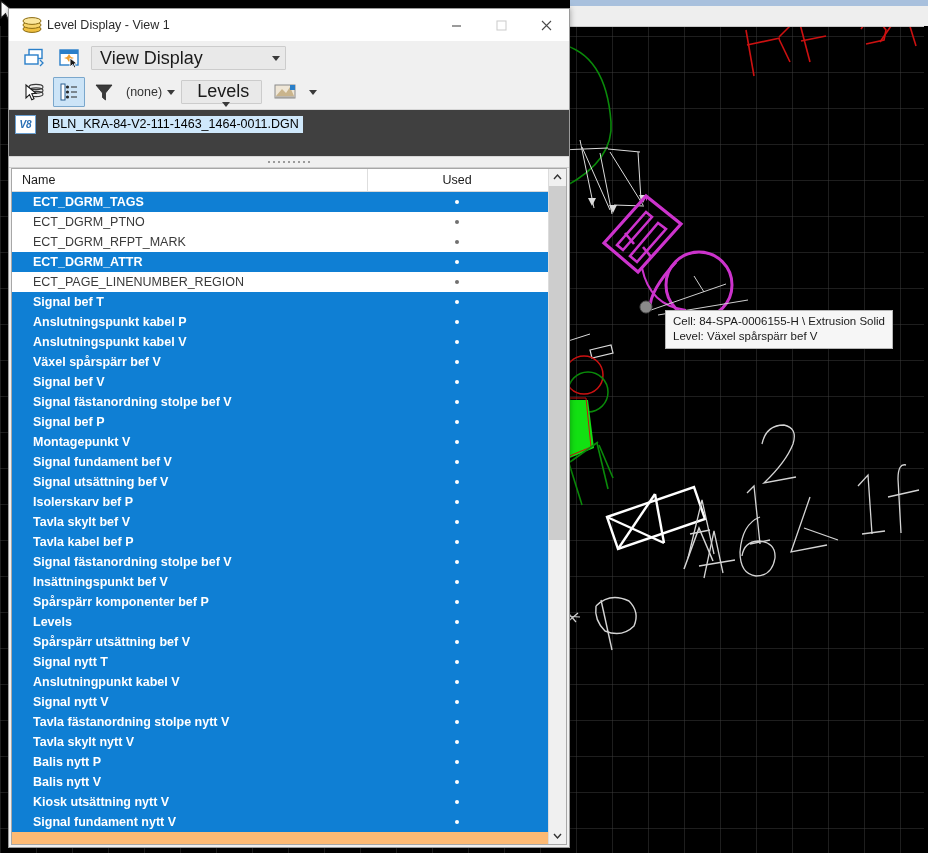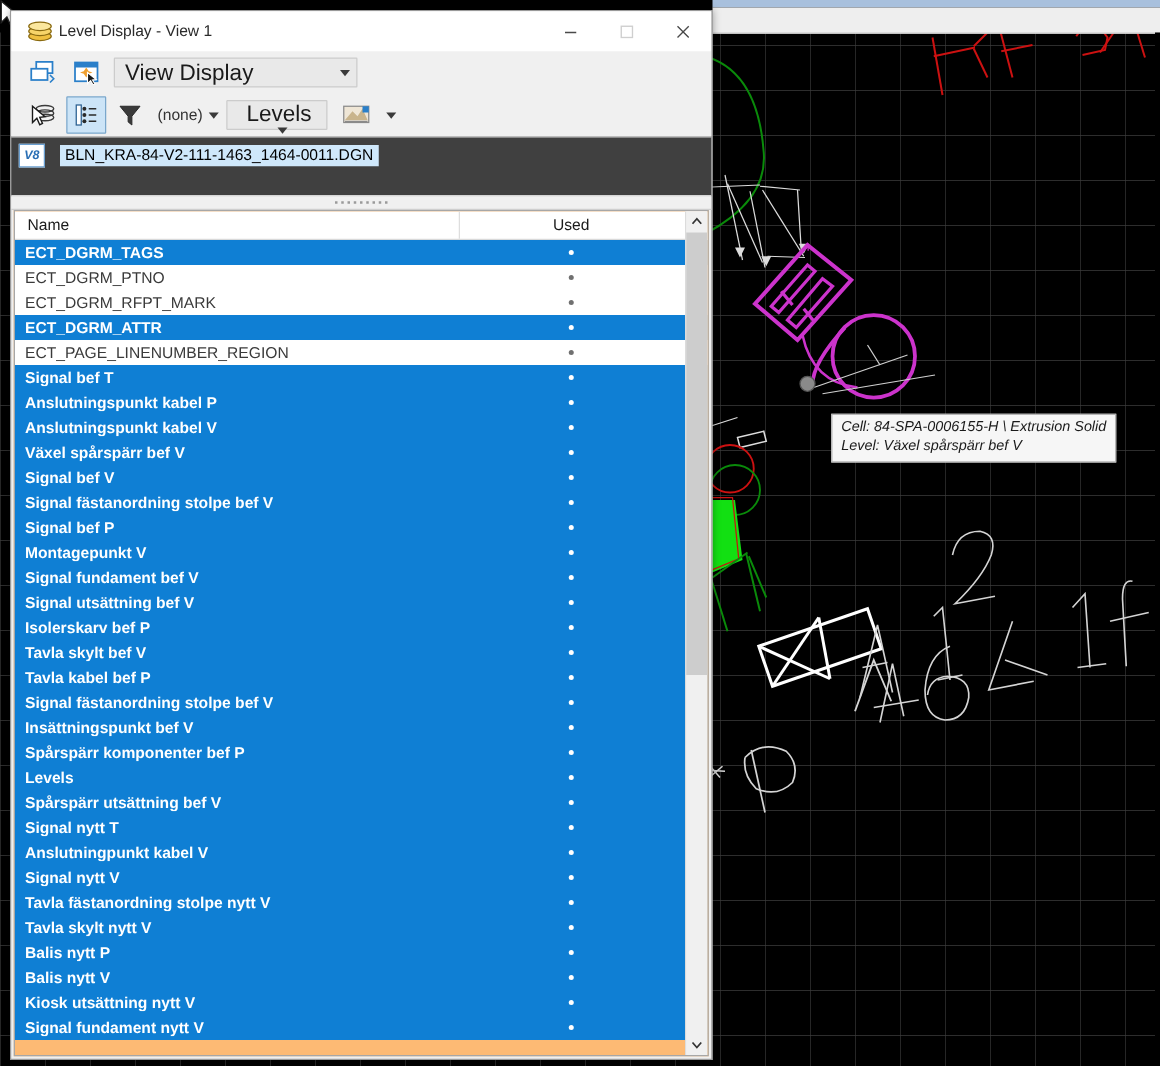--- a/index.html
+++ b/index.html
@@ -128,21 +128,21 @@
   }
   .hcol.name{width:356px;flex:0 0 356px;}
   .hcol.used{width:178px;flex:0 0 178px;justify-content:center;padding-left:0;border-right:none;}
 
   .rows{flex:1 1 auto;overflow:hidden;position:relative;}
   .row{
     height:20px;display:flex;align-items:center;font-size:12.5px;
     box-sizing:border-box;
   }
   .row .nm{
-    width:356px;flex:0 0 356px;padding-left:8px;box-sizing:border-box;
+    width:356px;flex:0 0 356px;padding-left:21px;box-sizing:border-box;
     white-space:nowrap;overflow:hidden;
   }
   .row .us{
     width:178px;flex:0 0 178px;display:flex;align-items:center;justify-content:center;
   }
   .dot{width:4px;height:4px;border-radius:50%;background:#707070;display:block;}
   .row.sel{background:#0f7fd4;color:#ffffff;font-weight:bold;}
   .row.sel .dot{background:#ffffff;}
   .row.unsel{background:#ffffff;color:#3a3a3a;}
 
@@ -156,27 +156,26 @@
     background:#f0f0f0;color:#555;font-size:8px;
   }
   .sb-arrow.bottom{position:absolute;bottom:0;left:0;}
   .sb-track{position:absolute;top:17px;bottom:17px;left:0;width:17px;background:#f0f0f0;}
   .sb-thumb{
     position:absolute;left:0;width:17px;background:#cdcdcd;
   }
 
   
   #tooltip{
-    position:absolute;left:665px;top:331px;
+    position:absolute;left:665px;top:310px;
     background:#f6f6f6;border:1px solid #b5b5b5;
     padding:3px 7px 4px 7px;
     font-size:11.5px;color:#1a1a1a;line-height:15px;
     white-space:nowrap;
     box-shadow:1px 1px 2px rgba(0,0,0,.25);
-    font-style:italic;
   }
   
   #cursor{position:absolute;left:645px;top:305px;}
 </style>
 </head>
 <body>
 
 <div id="canvas">
 
   <svg width="928" height="853">

